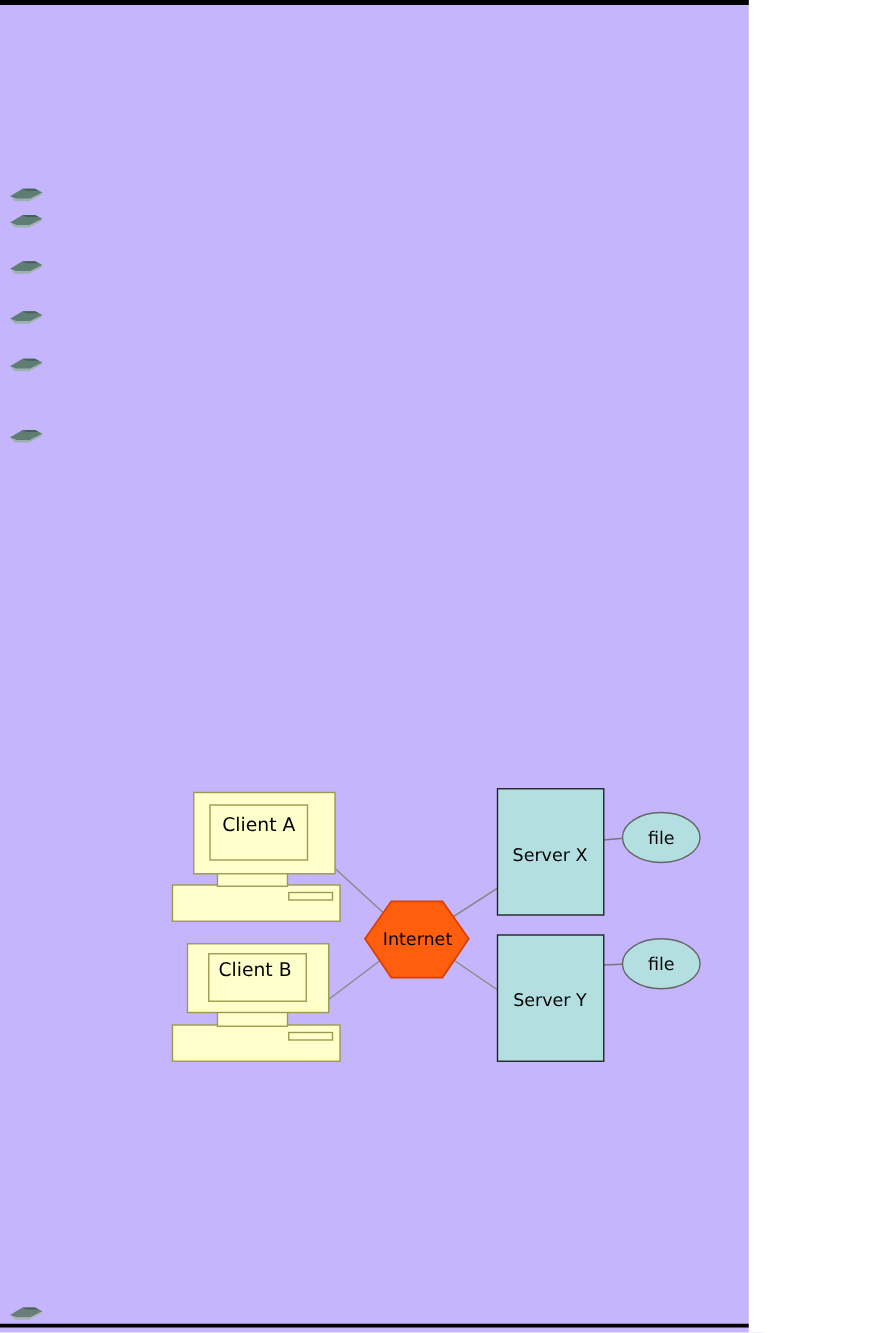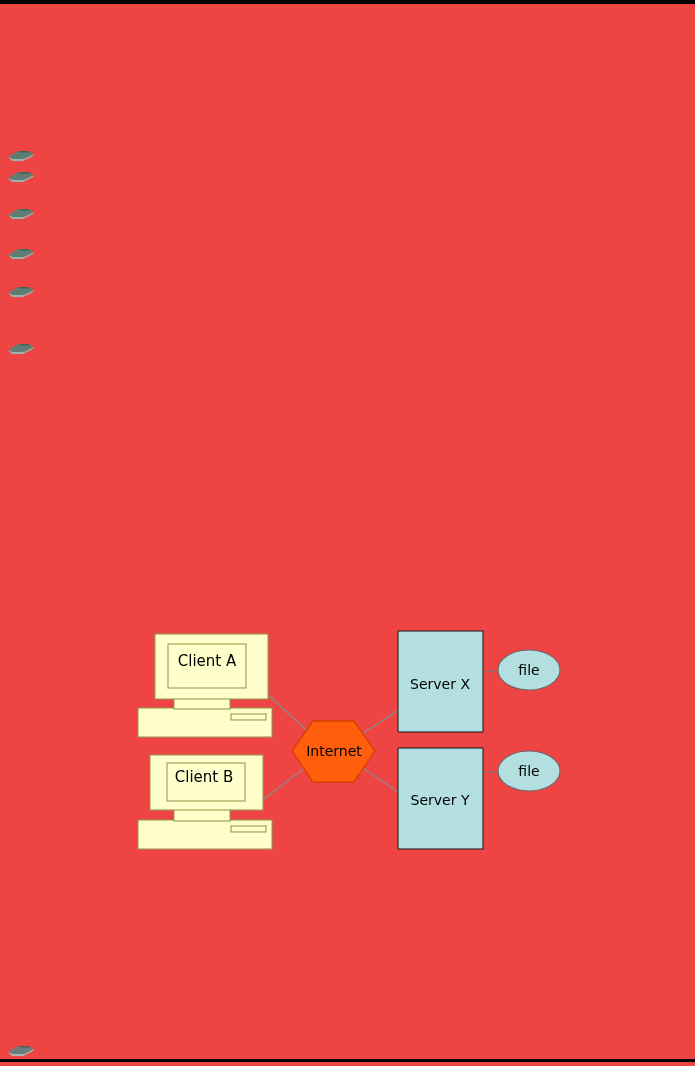--- a/index.html
+++ b/index.html
@@ -5,23 +5,23 @@
   html, body {
     margin: 0;
     padding: 0;
     background: #ffffff;
   }
   body {
     font-family: "DejaVu Sans", sans-serif;
   }
   #page {
     position: relative;
-    width: 695px;
+    width: 599px;
     height: 1066px;
-    background: #ef4444;
+    background: #c4b5fd;
     overflow: hidden;
   }
 
   
   .top-rule {
     position: absolute;
     left: 0;
     top: 0;
     width: 695px;
     height: 4px;

